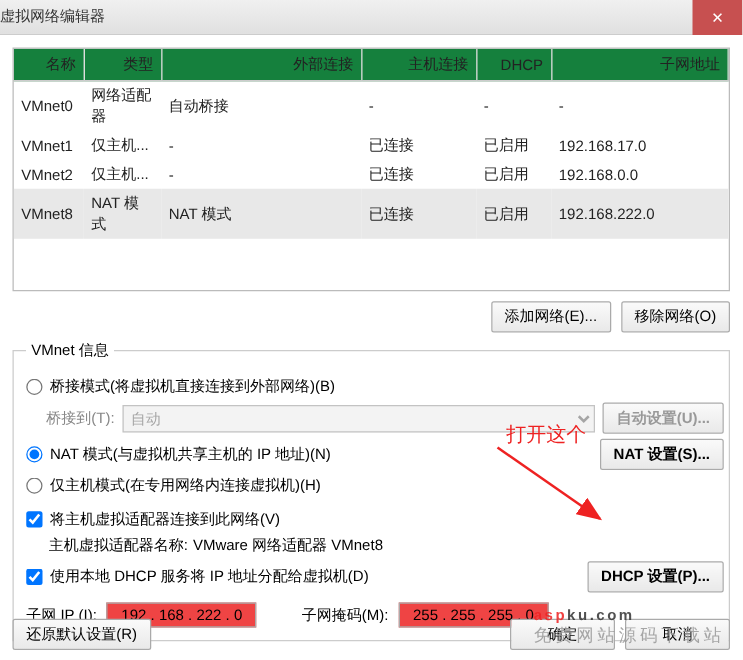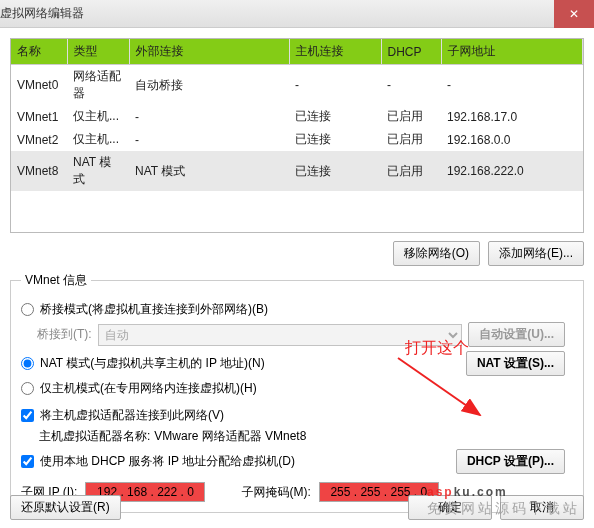--- a/index.html
+++ b/index.html
@@ -3,27 +3,27 @@
 <meta charset="utf-8">
 <style>
 *{box-sizing:border-box;margin:0;padding:0;font-family:"Microsoft YaHei","SimSun",sans-serif;font-size:12px;}
 body{background:#fff;width:594px;height:528px;position:relative;}
 .title-bar{height:28px;background:linear-gradient(#f0f0f0,#e0e0e0);border-bottom:1px solid #ccc;display:flex;align-items:center;position:relative;}
 .title-bar .title{color:#333;}
 .close-btn{position:absolute;right:0;top:0;width:40px;height:28px;background:#c75050;color:#fff;display:flex;align-items:center;justify-content:center;cursor:pointer;font-size:14px;}
 .content{padding:10px 10px 8px 10px;}
 .table-wrap{border:1px solid #bbb;height:195px;overflow:hidden;}
 table{width:100%;border-collapse:collapse;}
-th{text-align:left;padding:4px 6px;border-right:1px solid #ddd;border-bottom:1px solid #ccc;background:#84cc16;font-weight:normal;color:#222;}
+th{text-align:right;padding:4px 6px;border-right:1px solid #ddd;border-bottom:1px solid #ccc;background:#15803d;font-weight:normal;color:#222;}
 td{padding:3px 6px;color:#222;}
 tr.sel td{background:#e8e8e8;}
 .action-row{display:flex;justify-content:flex-end;gap:8px;margin-top:8px;}
 button.btn{padding:3px 10px;border:1px solid #aaa;background:linear-gradient(#fafafa,#e9e9e9);border-radius:2px;cursor:pointer;min-width:84px;}
 button.btn:disabled{color:#999;}
-fieldset{border:1px solid #ccc;margin-top:6px;padding:8px 18px 10px 10px;position:relative;}
+fieldset{border:1px solid #ccc;margin-top:6px;padding:8px 4px 10px 10px;position:relative;}
 legend{padding:0 4px;}
 .row{display:flex;align-items:center;margin:4px 0;gap:4px;}
 .row label{display:flex;align-items:center;gap:4px;cursor:pointer;}
 .row input[type=radio],.row input[type=checkbox]{margin-right:2px;}
 .bridge-row{margin-left:16px;display:flex;align-items:center;gap:6px;}
 .bridge-row select{flex:1;padding:2px;border:1px solid #aaa;}
 .right-btn{margin-left:auto;min-width:90px;font-weight:bold;}
 .indent{margin-left:18px;}
 .ip-row{display:flex;align-items:center;gap:8px;margin-top:8px;}
 .ip-input{border:1px solid #aaa;padding:2px 6px;width:120px;text-align:center;background:#ef4444;}
@@ -90,22 +90,22 @@
             <td>NAT 模式</td>
             <td>已连接</td>
             <td>已启用</td>
             <td>192.168.222.0</td>
           </tr>
         </tbody>
     </table>
   </div>
 
   <div class="action-row">
+    <button class="btn">添加网络(E)...</button>
     <button class="btn">移除网络(O)</button>
-    <button class="btn">添加网络(E)...</button>
   </div>
 
   <fieldset>
     <legend>VMnet 信息</legend>
 
     <div class="row">
       <label>
         <input type="radio" name="mode" style="">
         <span>桥接模式(将虚拟机直接连接到外部网络)(B)</span>
       </label>

